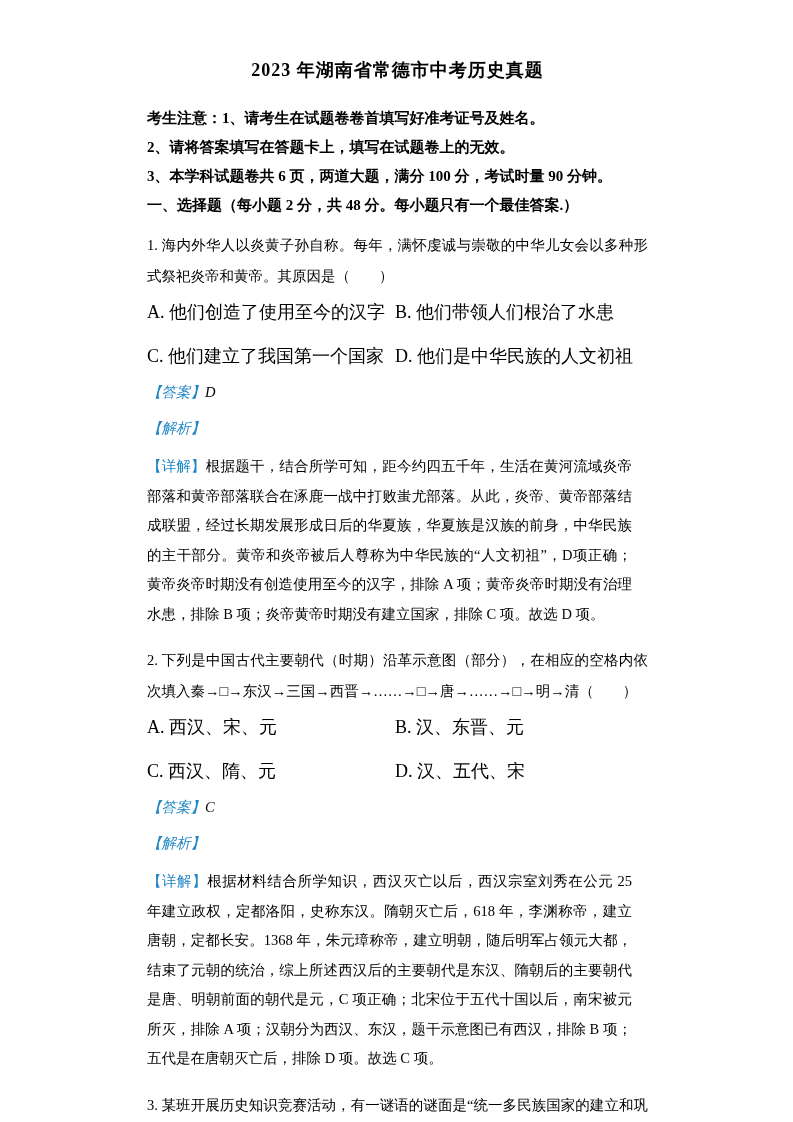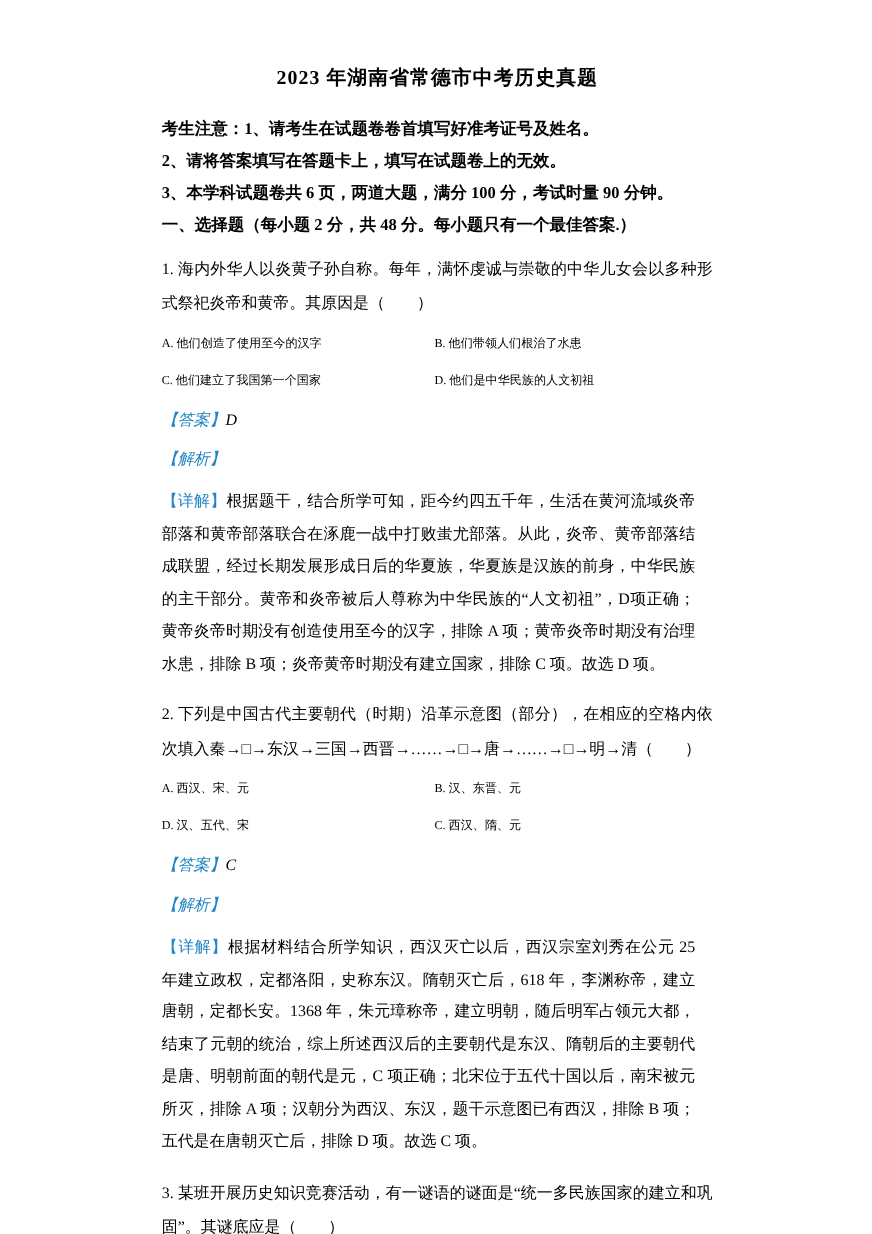--- a/index.html
+++ b/index.html
@@ -40,22 +40,22 @@
   .question { margin: 0; }
   .stem {
     font-size: 14.5px;
     line-height: 31px;
     margin: 6px 0 8px 0;
     text-align: justify;
   }
   .options {
     display: grid;
     grid-template-columns: 49.5% 50.5%;
-    row-gap: 10px;
-    font-size: 11px;
+    row-gap: 20px;
+    font-size: 18px;
     line-height: 24px;
     margin: 4px 0 10px 0;
   }
   .options span { display: block; }
   .meta-line {
     font-size: 14.5px;
     line-height: 24px;
     margin: 12px 0 12px 0;
     font-style: italic;
   }
@@ -99,22 +99,22 @@
     <p class="detail">
       <span class="blue">【详解】</span><span>根据题干，结合所学可知，距今约四五千年，生活在黄河流域炎帝部落和黄帝部落联合在涿鹿一战中打败蚩尤部落。从此，炎帝、黄帝部落结成联盟，经过长期发展形成日后的华夏族，华夏族是汉族的前身，中华民族的主干部分。黄帝和炎帝被后人尊称为中华民族的“人文初祖”，D项正确；黄帝炎帝时期没有创造使用至今的汉字，排除 A 项；黄帝炎帝时期没有治理水患，排除 B 项；炎帝黄帝时期没有建立国家，排除 C 项。故选 D 项。</span>
     </p>
   </div>
 
   <div class="question">
     <p class="stem">2. 下列是中国古代主要朝代（时期）沿革示意图（部分），在相应的空格内依次填入秦→□→东汉→三国→西晋→……→□→唐→……→□→明→清（　　）</p>
     <div class="options">
       <span>A. 西汉、宋、元</span>
       <span>B. 汉、东晋、元</span>
+      <span>C. 西汉、隋、元</span>
       <span>D. 汉、五代、宋</span>
-      <span>C. 西汉、隋、元</span>
     </div>
     <p class="meta-line">
       <span class="blue">【答案】</span><span>C</span>
     </p>
     <p class="meta-line">
       <span class="blue">【解析】</span>
     </p>
     <p class="detail">
       <span class="blue">【详解】</span><span>根据材料结合所学知识，西汉灭亡以后，西汉宗室刘秀在公元 25 年建立政权，定都洛阳，史称东汉。隋朝灭亡后，618 年，李渊称帝，建立唐朝，定都长安。1368 年，朱元璋称帝，建立明朝，随后明军占领元大都，结束了元朝的统治，综上所述西汉后的主要朝代是东汉、隋朝后的主要朝代是唐、明朝前面的朝代是元，C 项正确；北宋位于五代十国以后，南宋被元所灭，排除 A 项；汉朝分为西汉、东汉，题干示意图已有西汉，排除 B 项；五代是在唐朝灭亡后，排除 D 项。故选 C 项。</span>
     </p>

